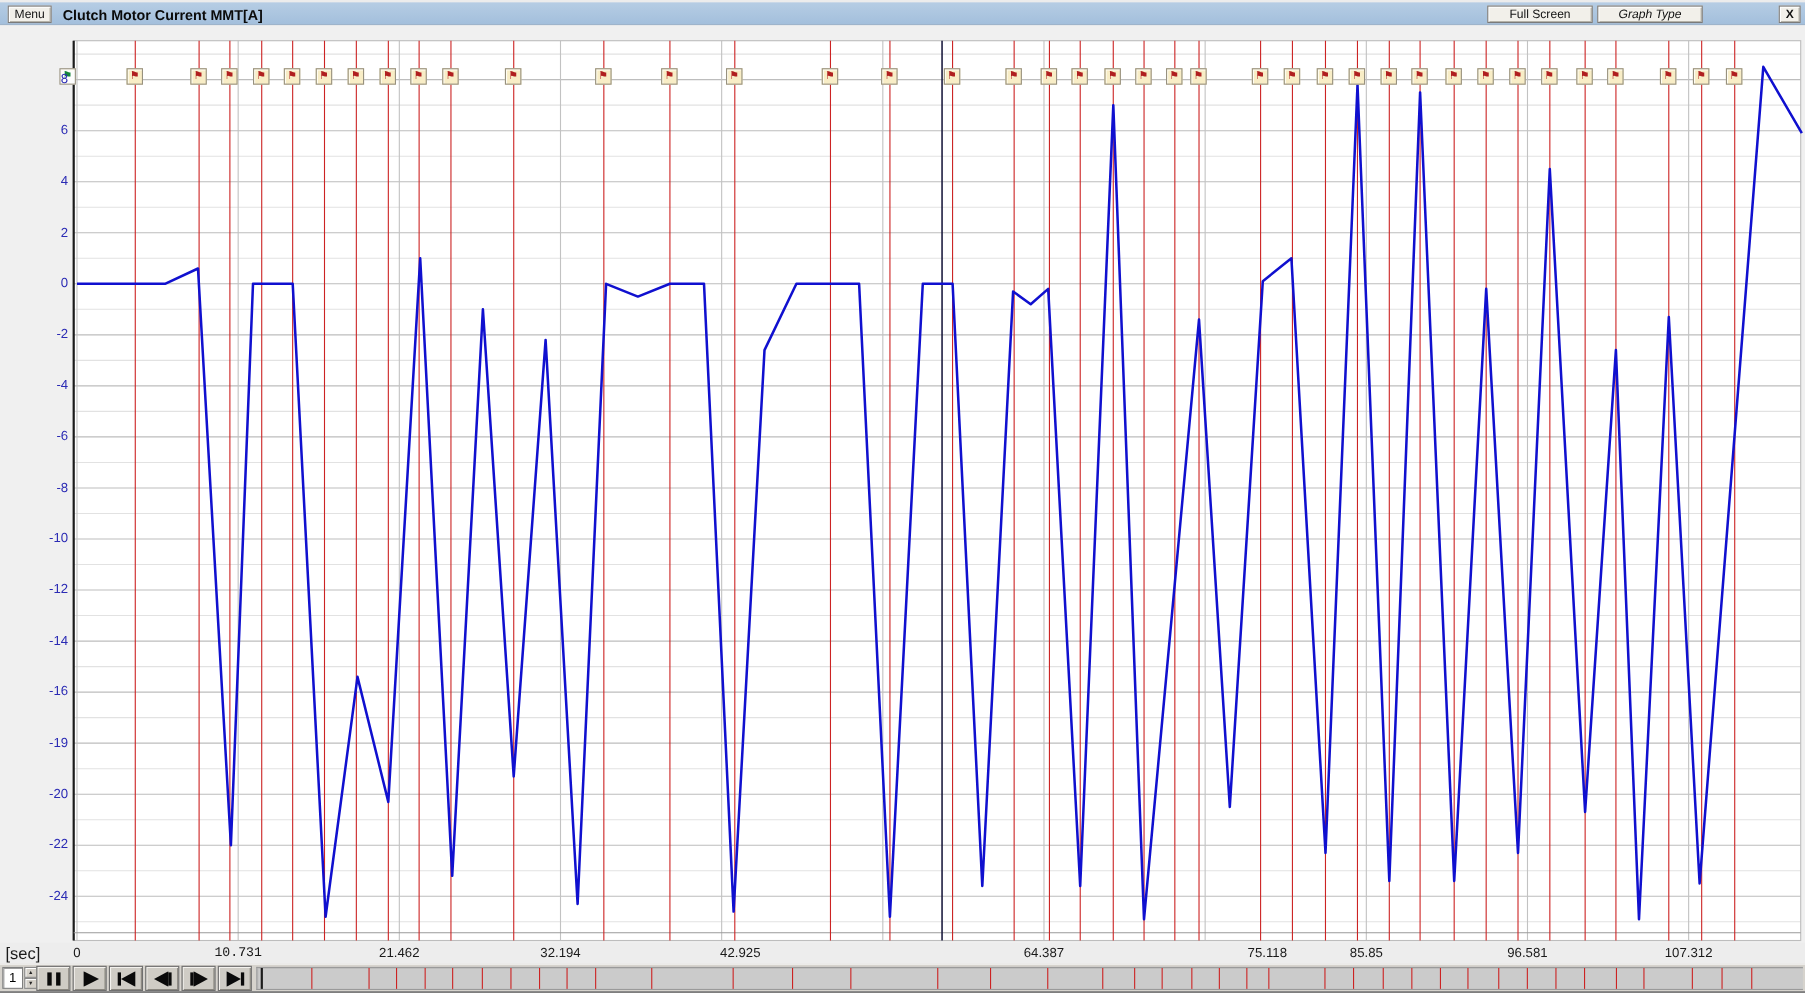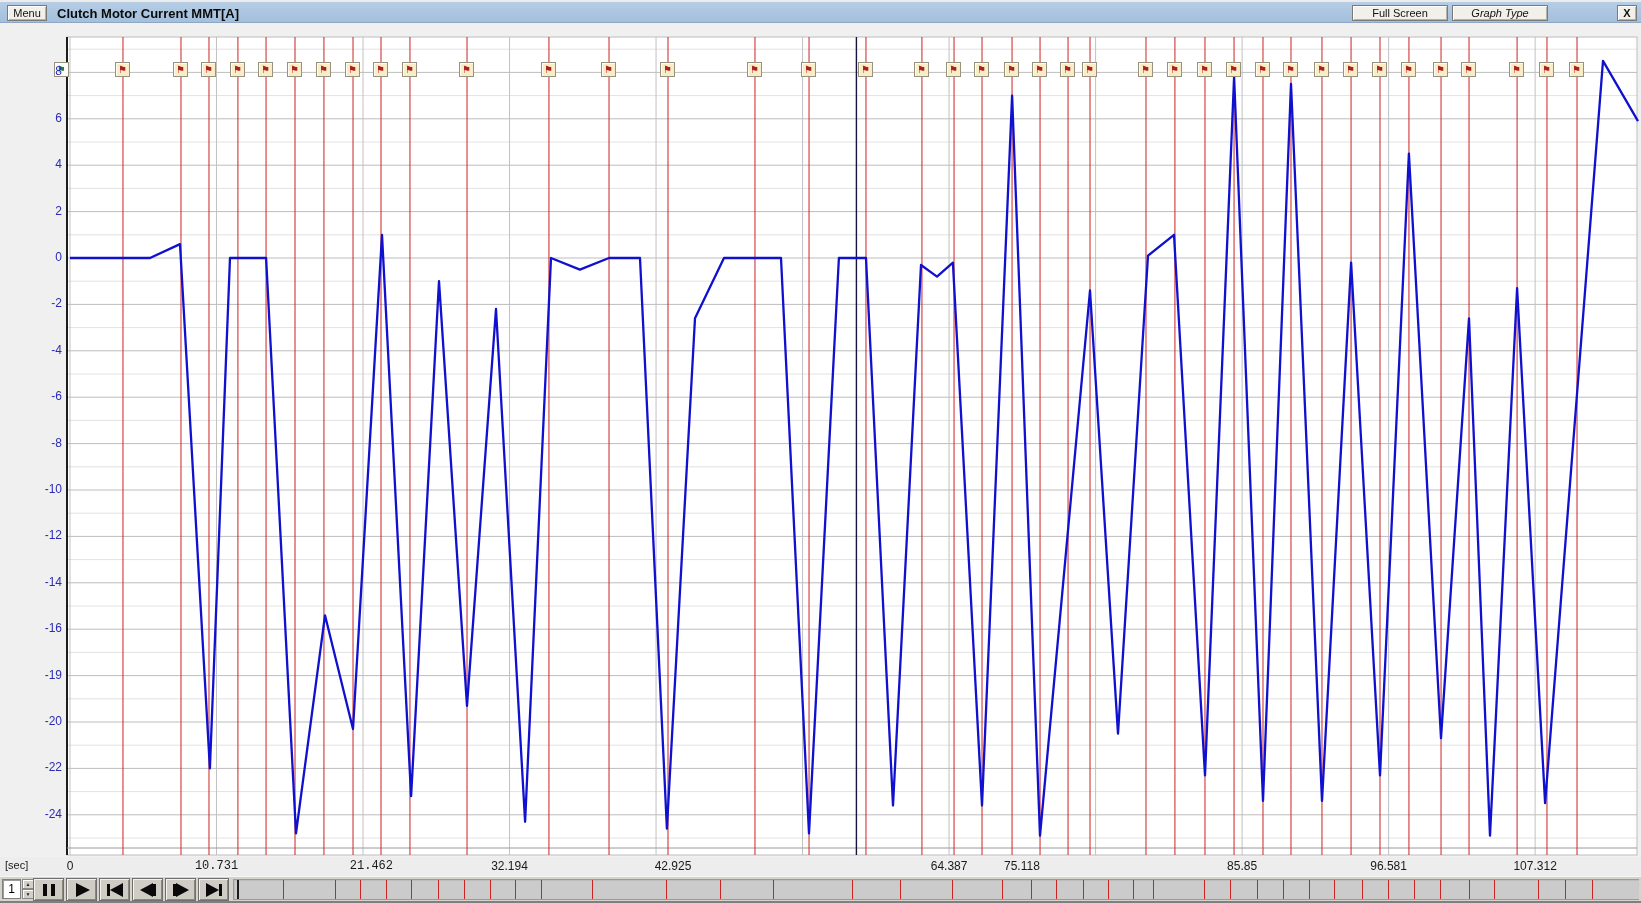--- a/index.html
+++ b/index.html
@@ -21,21 +21,21 @@
   #chart-wrap{position:absolute;left:0;top:23px;width:1641px;height:834px;background:#f0f0f0;}
   #chart-svg{position:absolute;left:0;top:0;}
   .ylabel{position:absolute;width:42px;text-align:right;font-size:12px;color:#2b2bb4;}
   .flag{position:absolute;width:15px;height:15px;background:#f8edc6;border:1px solid #97917f;
         box-shadow:inset 1px 1px 0 #fffdf2;font-size:10px;line-height:13px;text-align:center;
         color:#b01f1f;cursor:pointer;}
   .flag.green{background:#fdfdfd;color:#15863a;}
   
   #xlabels{position:absolute;left:0;top:857px;width:1641px;height:19px;background:#ededed;}
   .xlab{position:absolute;top:2px;font-size:12px;color:#1a1a1a;white-space:nowrap;}
-  #sec-label{position:absolute;left:5px;top:2px;font-size:11px;color:#1a1a1a;}
+  #sec-label{position:absolute;left:5px;top:2px;font-size:15px;color:#1a1a1a;}
   
   #transport{position:absolute;left:0;top:876px;width:1641px;height:25px;background:#d6d3cd;
      border-top:1px solid #f5f5f5;}
   #interval-box{position:absolute;left:2px;top:2px;width:19px;height:20px;background:#ffffff;
      border:1px solid #7f7f7f;box-shadow:inset 1px 1px 0 #9c9c9c;font-size:12px;line-height:19px;
      text-align:center;color:#000;}
   .spin{position:absolute;left:22px;width:12px;height:10px;background:#d4d0c8;border:1px solid #888;
      box-shadow:inset 1px 1px 0 #fff;font-size:5px;line-height:8px;text-align:center;color:#222;cursor:pointer;}
   #spin-up{top:2px;} #spin-down{top:12px;}
   .t-btn{position:absolute;top:1px;width:31px;height:23px;background:#cfccc5;
@@ -213,26 +213,26 @@
         <div class="ylabel" style="left: 20px; top: 691px;">-20</div>
         <div class="ylabel" style="left: 20px; top: 737.4px;">-22</div>
         <div class="ylabel" style="left: 20px; top: 783.8px;">-24</div>
       </div>
   </div>
 
   <div id="xlabels">
     <div id="sec-label">[sec]</div>
   <div class="xlab" style="left: 40px; width: 60px; text-align: center;">0</div>
       <div class="xlab" style="left: 186.51px; width: 60px; text-align: center; font-family: Liberation Mono, monospace;">10.731</div>
-      <div class="xlab" style="left: 333.021px; width: 60px; text-align: right; font-family: Liberation Mono, monospace;">21.462</div>
+      <div class="xlab" style="left: 333.021px; width: 60px; text-align: center;">21.462</div>
       <div class="xlab" style="left: 479.545px; width: 60px; text-align: center;">32.194</div>
       <div class="xlab" style="left: 643px; width: 60px; text-align: center;">42.925</div>
       <div class="xlab" style="left: 772.565px; width: 60px; text-align: center; margin-top: 28px;">53.656</div>
       <div class="xlab" style="left: 919.076px; width: 60px; text-align: center;">64.387</div>
-      <div class="xlab" style="left: 1004px; width: 60px; text-align: left;">75.118</div>
+      <div class="xlab" style="left: 1110px; width: 60px; text-align: right;">75.118</div>
       <div class="xlab" style="left: 1212.11px; width: 60px; text-align: center;">85.85</div>
       <div class="xlab" style="left: 1358.62px; width: 60px; text-align: center;">96.581</div>
       <div class="xlab" style="left: 1505.13px; width: 60px; text-align: center;">107.312</div>
     </div>
 
   <div id="transport">
     <div id="interval-box">1</div>
     <div class="spin" id="spin-up">▲</div>
     <div class="spin" id="spin-down">▼</div>
 

